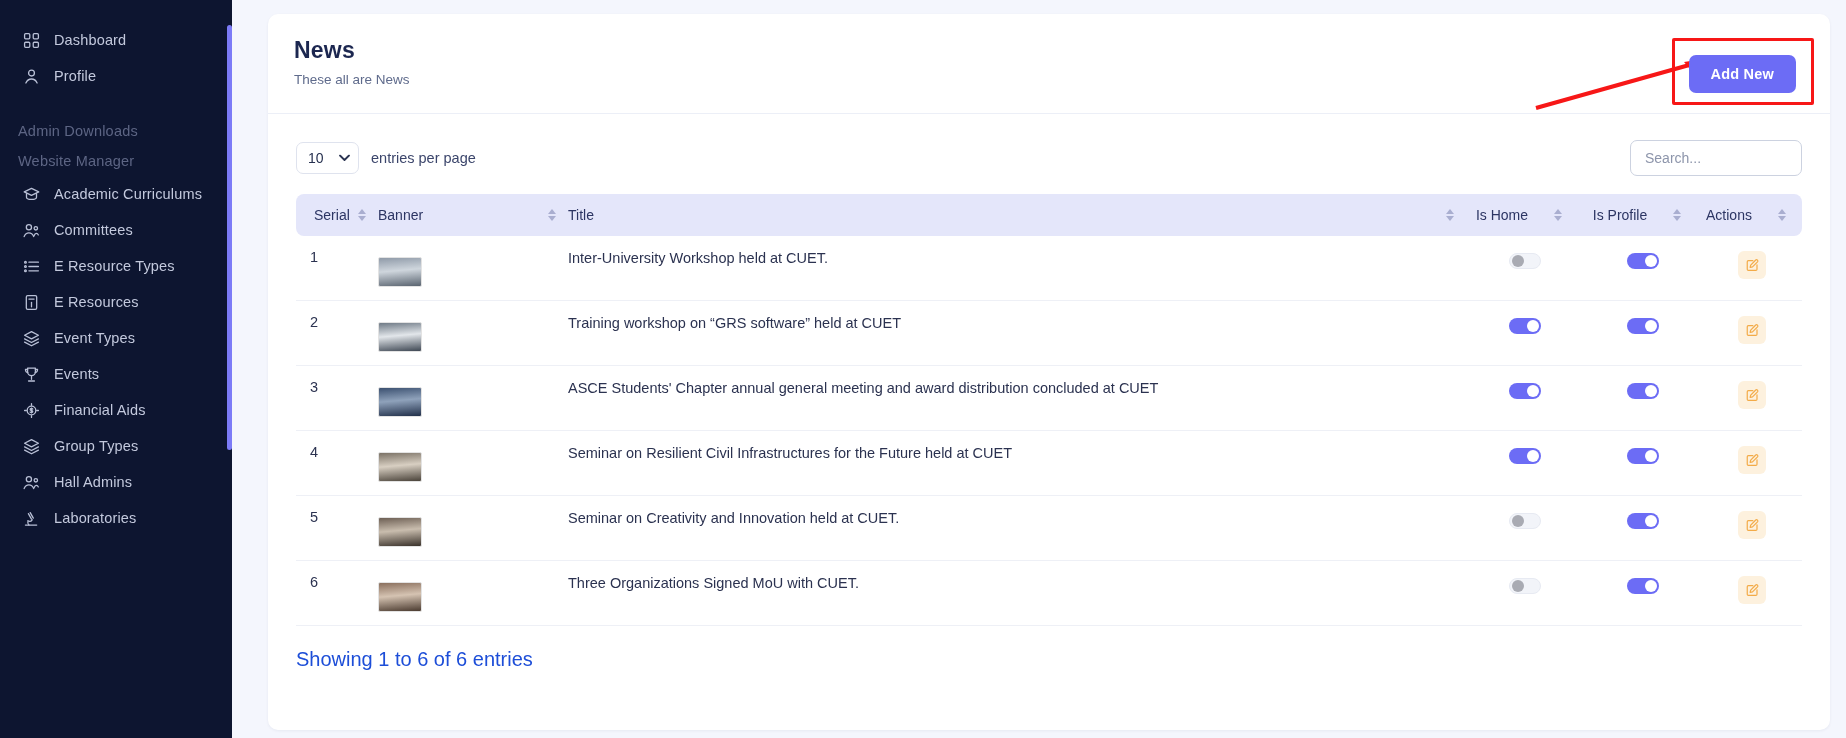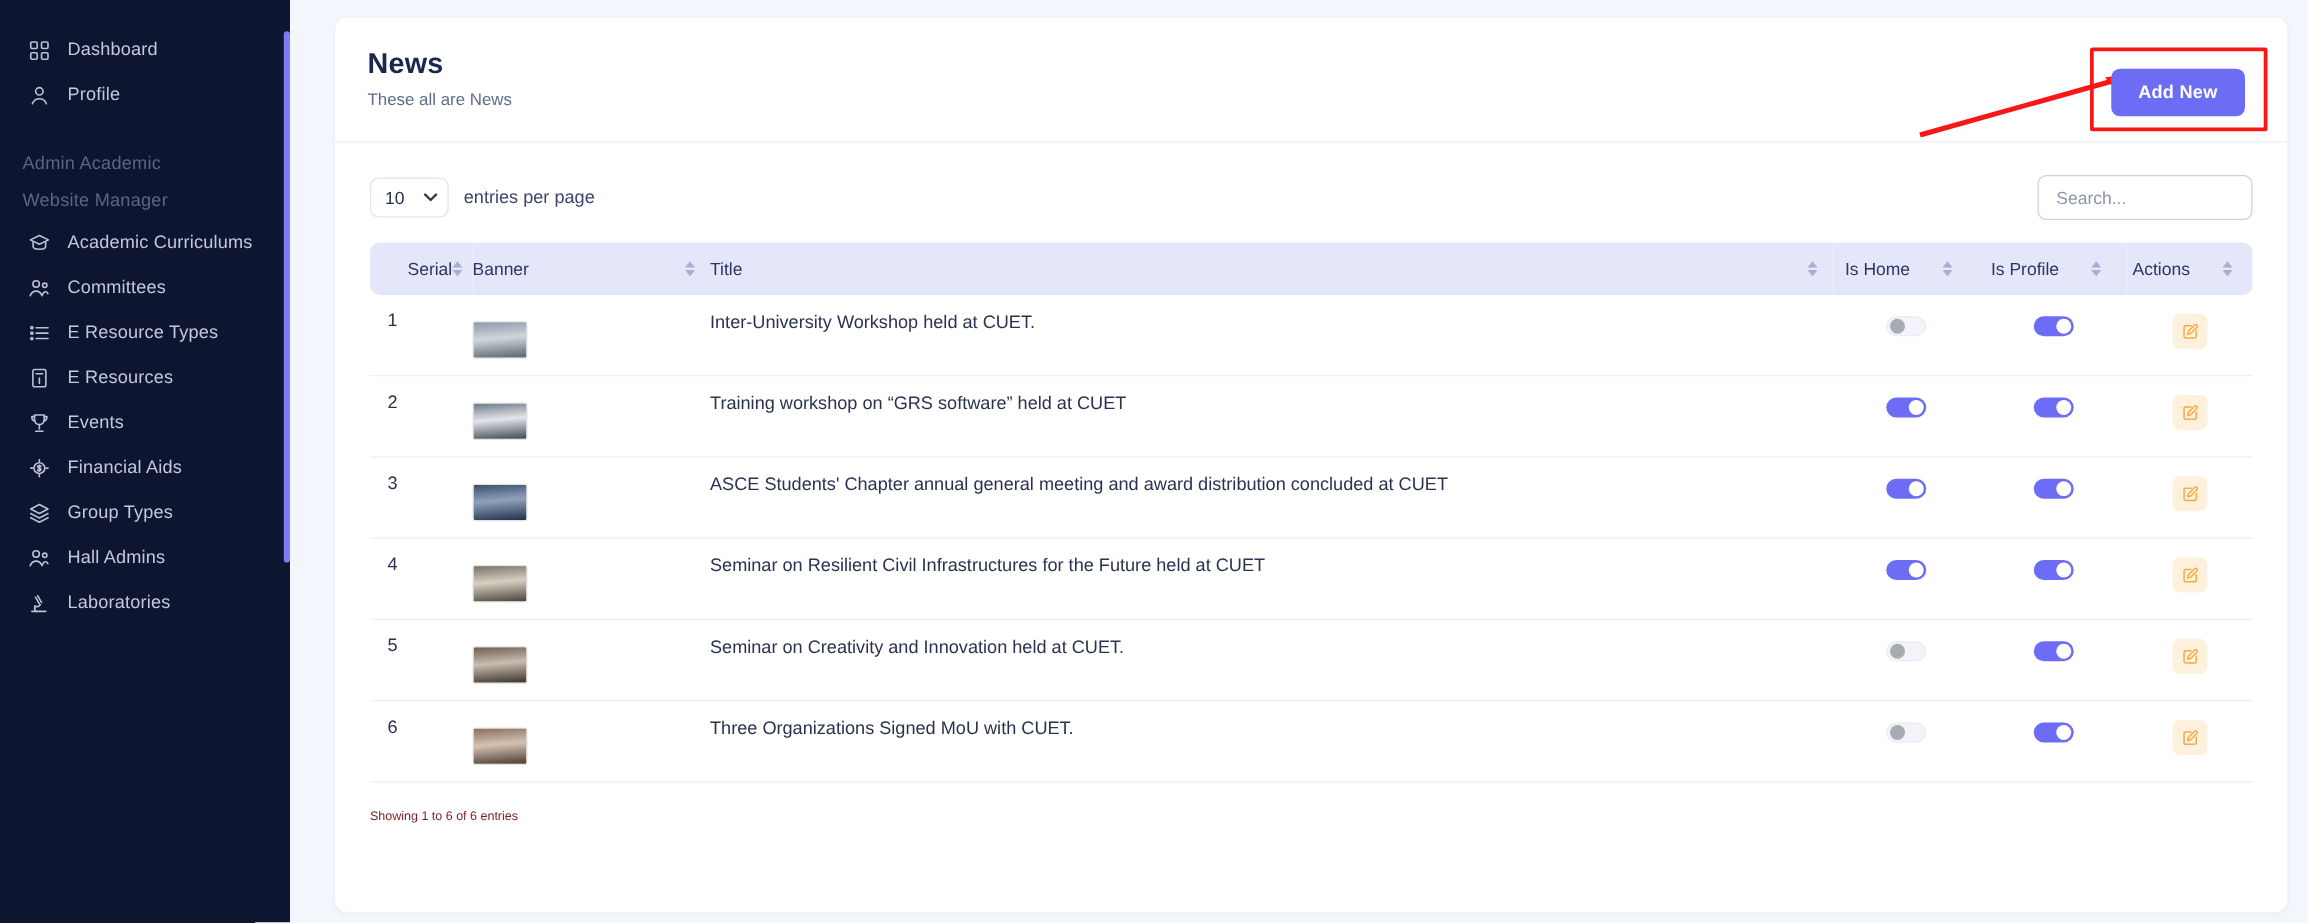--- a/index.html
+++ b/index.html
@@ -146,21 +146,21 @@
   table { width: 100%; border-collapse: collapse; table-layout: fixed; }
   thead th {
     background: #e4e6fa;
     color: #2c3563;
     font-size: 14px; font-weight: 400;
     text-align: left;
     padding: 13px 0 13px 0;
     vertical-align: middle;
     white-space: nowrap;
   }
-  thead th:first-child { border-top-left-radius: 8px; border-bottom-left-radius: 8px; padding-left: 30px; margin-left: 36px; }
+  thead th:first-child { border-top-left-radius: 8px; border-bottom-left-radius: 8px; padding-left: 18px; margin-left: 36px; }
   thead th:last-child  { border-top-right-radius: 8px; border-bottom-right-radius: 8px; }
   .th-inner { display: flex; align-items: center; justify-content: space-between; padding-right: 12px; }
   .th-inner.center { justify-content: center; gap: 26px; }
   .sort {
     display: inline-flex; flex-direction: column; gap: 2px;
     color: #a9aed0; flex: 0 0 auto; cursor: pointer;
   }
   .sort i { display: block; width: 0; height: 0; border-left: 4px solid transparent; border-right: 4px solid transparent; }
   .sort i.up   { border-bottom: 5px solid currentColor; }
   .sort i.down { border-top: 5px solid currentColor; }
@@ -206,21 +206,21 @@
     width: 28px; height: 28px; border-radius: 6px;
     background: #fdf1de; border: none;
     display: inline-flex; align-items: center; justify-content: center;
     cursor: pointer; margin-top: 2px;
     color: #f3ab48;
   }
   .edit-btn svg { width: 15px; height: 15px; display: block; }
 
   .table-footer {
     padding: 22px 28px 20px 28px;
-    font-size: 10px; color: #7f1d1d;
+    font-size: 20px; color: #1d4ed8;
   }
 </style>
 </head>
 <body>
 
 <div class="app">
 
   <nav class="sidebar">
     <div id="sidebar-body">
         <div class="nav-item">
@@ -236,21 +236,21 @@
         </div>
         <div class="nav-item">
           <span class="ico">
             <svg viewBox="0 0 22 22" fill="none" stroke="currentColor" stroke-width="1.5" stroke-linecap="round" stroke-linejoin="round">
               <circle cx="11" cy="7" r="3.4"></circle>
               <path d="M4.5 18.5c1.4-3.2 4-4.6 6.5-4.6s5.1 1.4 6.5 4.6"></path>
             </svg>
           </span>
           <span>Profile</span>
         </div>
-        <div class="nav-section first">Admin Academic</div>
+        <div class="nav-section first">Admin Downloads</div>
         <div class="nav-section">Website Manager</div>
         <div class="nav-item">
           <span class="ico">
             <svg viewBox="0 0 22 22" fill="none" stroke="currentColor" stroke-width="1.5" stroke-linecap="round" stroke-linejoin="round">
               <path d="M11 4L2.6 8 11 12l8.4-4L11 4z"></path>
               <path d="M5.2 10v4.2c0 1.4 2.6 2.5 5.8 2.5s5.8-1.1 5.8-2.5V10"></path>
             </svg>
           </span>
           <span>Academic Curriculums</span>
         </div>
@@ -278,20 +278,30 @@
         </div>
         <div class="nav-item">
           <span class="ico">
             <svg viewBox="0 0 22 22" fill="none" stroke="currentColor" stroke-width="1.5" stroke-linecap="round" stroke-linejoin="round">
               <rect x="5" y="3" width="12" height="16" rx="1.6"></rect>
               <path d="M8 7h6"></path>
               <path d="M11 11v5"></path>
             </svg>
           </span>
           <span>E Resources</span>
+        </div>
+        <div class="nav-item">
+          <span class="ico">
+            <svg viewBox="0 0 22 22" fill="none" stroke="currentColor" stroke-width="1.5" stroke-linecap="round" stroke-linejoin="round">
+              <path d="M11 3L3 7.2 11 11.4 19 7.2 11 3z"></path>
+              <path d="M3 11.4L11 15.6 19 11.4"></path>
+              <path d="M3 15.2L11 19.4 19 15.2"></path>
+            </svg>
+          </span>
+          <span>Event Types</span>
         </div>
         <div class="nav-item">
           <span class="ico">
             <svg viewBox="0 0 22 22" fill="none" stroke="currentColor" stroke-width="1.5" stroke-linecap="round" stroke-linejoin="round">
               <path d="M6.5 3.5h9v4.2c0 2.6-2 4.6-4.5 4.6s-4.5-2-4.5-4.6V3.5z"></path>
               <path d="M6.5 5H4c0 2.3 1 3.6 2.7 3.9"></path>
               <path d="M15.5 5H18c0 2.3-1 3.6-2.7 3.9"></path>
               <path d="M11 12.3v4.2"></path>
               <path d="M7.6 18.5h6.8"></path>
             </svg>

